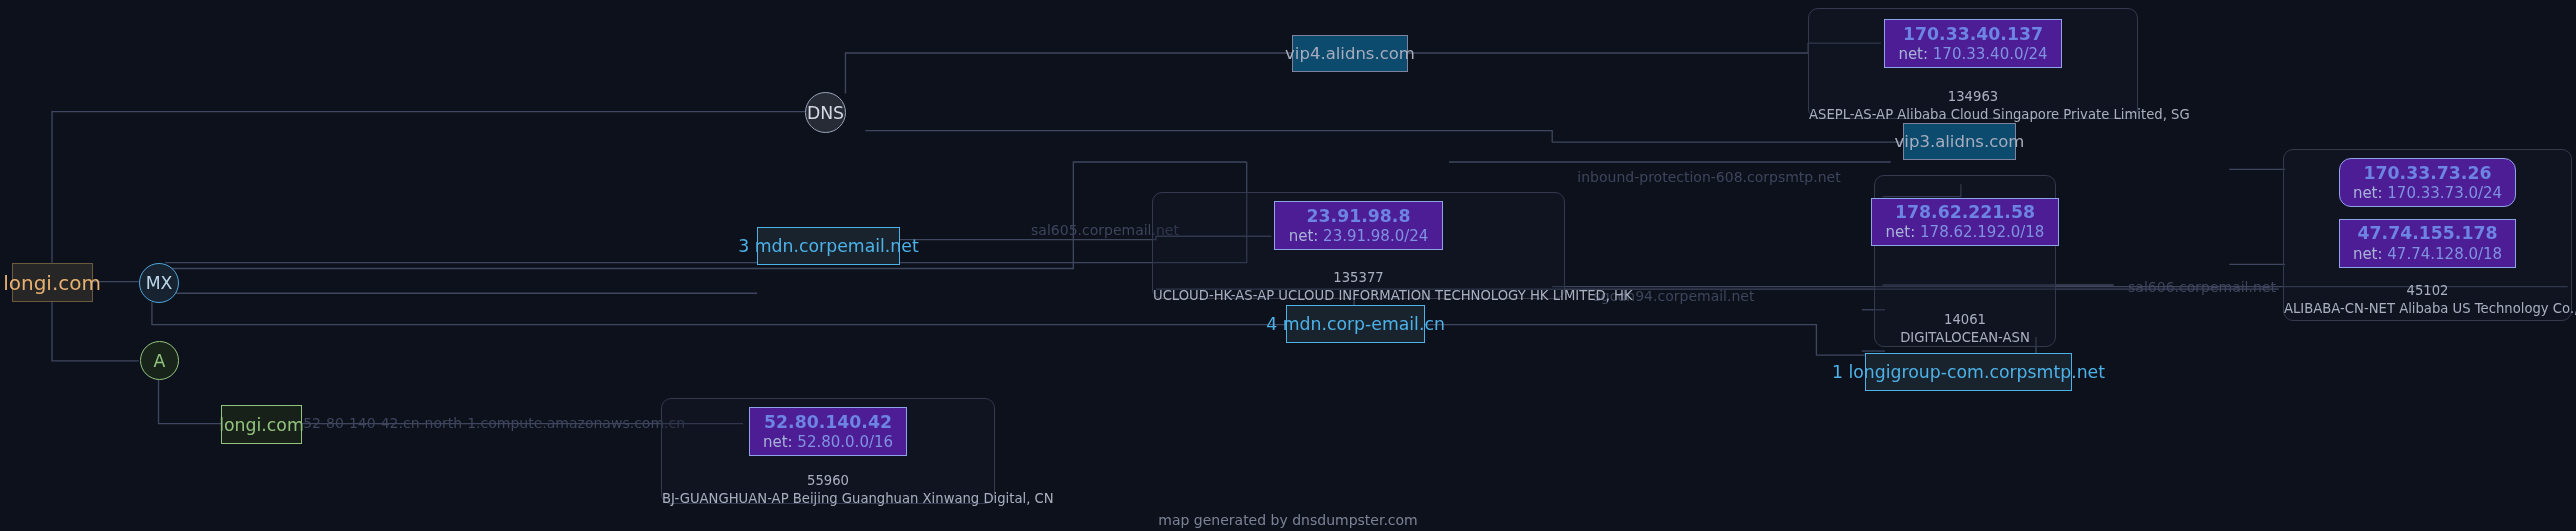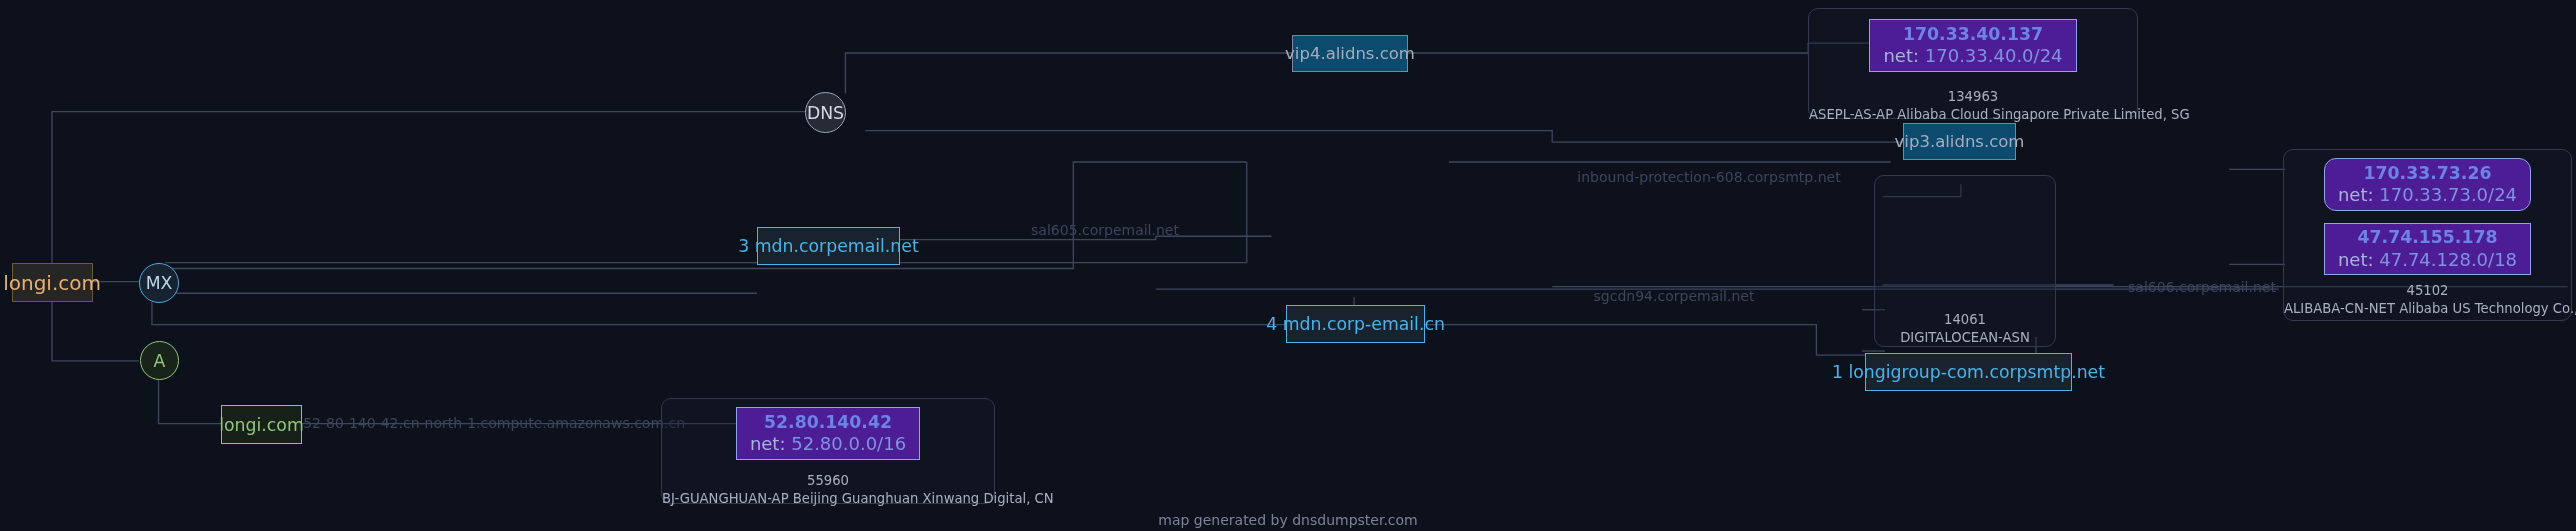--- a/index.html
+++ b/index.html
@@ -94,21 +94,21 @@
     color: #7f93e0;
     padding: 3.3px 13.2px;
     line-height: 1.25;
   }
   .ip-addr {
     font-weight: bold;
     font-size: 17.3px;
     color: #6d84e2;
   }
   .ip-net {
-    font-size: 18px;
+    font-size: 15px;
     color: #a8b4d8;
   }
   .ip-net .net-val { color: #7f93e0; }
 
   
   .asn-group {
     position: absolute;
     box-sizing: border-box;
     border: 1.2px solid #333a4d;
     border-radius: 10px;
@@ -220,22 +220,42 @@
         <span>net:</span>
         <span class="net-val">170.33.40.0/24</span>
       </div>
     </div>
     <div class="asn-caption" style="top:79px;">
       <span class="asn-num">134963</span>
       <span>ASEPL-AS-AP Alibaba Cloud Singapore Private Limited, SG</span>
     </div>
   </div>
 
+  <div class="asn-group" style="left:1152px; top:192px; width:413px; height:107px;">
+    <div class="node ip-box" style="position:relative; left:0; top:8.3px; min-width:161px;">
+      <div class="ip-addr">23.91.98.8</div>
+      <div class="ip-net">
+        <span>net:</span>
+        <span class="net-val">23.91.98.0/24</span>
+      </div>
+    </div>
+    <div class="asn-caption" style="top:76px;">
+      <span class="asn-num">135377</span>
+      <span>UCLOUD-HK-AS-AP UCLOUD INFORMATION TECHNOLOGY HK LIMITED, HK</span>
+    </div>
+  </div>
 
   <div class="asn-group" style="left:1874px; top:175px; width:182px; height:172px;">
+    <div class="node ip-box" style="position:relative; left:0; top:21.5px; min-width:150px;">
+      <div class="ip-addr">178.62.221.58</div>
+      <div class="ip-net">
+        <span>net:</span>
+        <span class="net-val">178.62.192.0/18</span>
+      </div>
+    </div>
     <div class="asn-caption" style="top:135px;">
       <span class="asn-num">14061</span>
       <span>DIGITALOCEAN-ASN</span>
     </div>
   </div>
 
   <div class="asn-group" style="left:2283px; top:149px; width:289px; height:172px;">
     <div class="node ip-box" style="position:relative; left:0; top:8.3px; min-width:144px;border-radius:12px;">
       <div class="ip-addr">170.33.73.26</div>
       <div class="ip-net">

